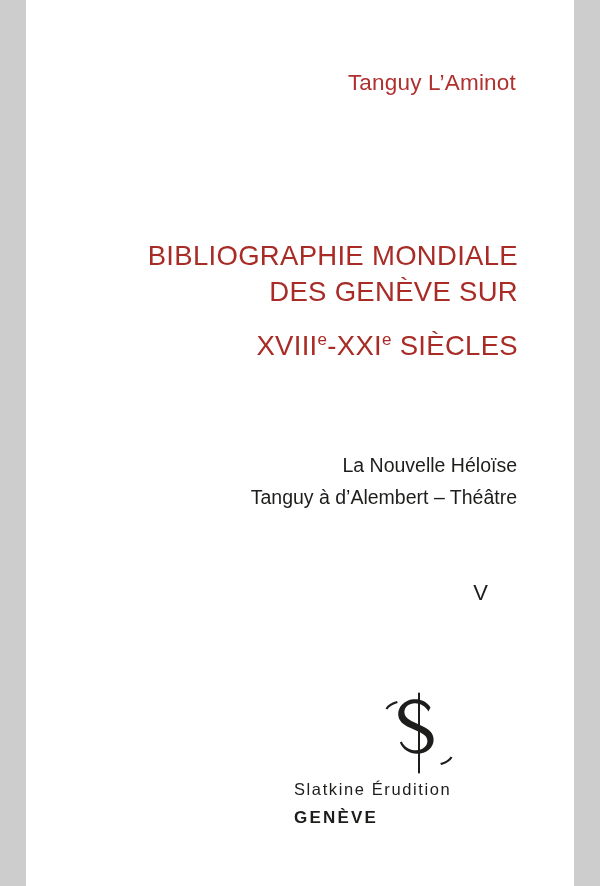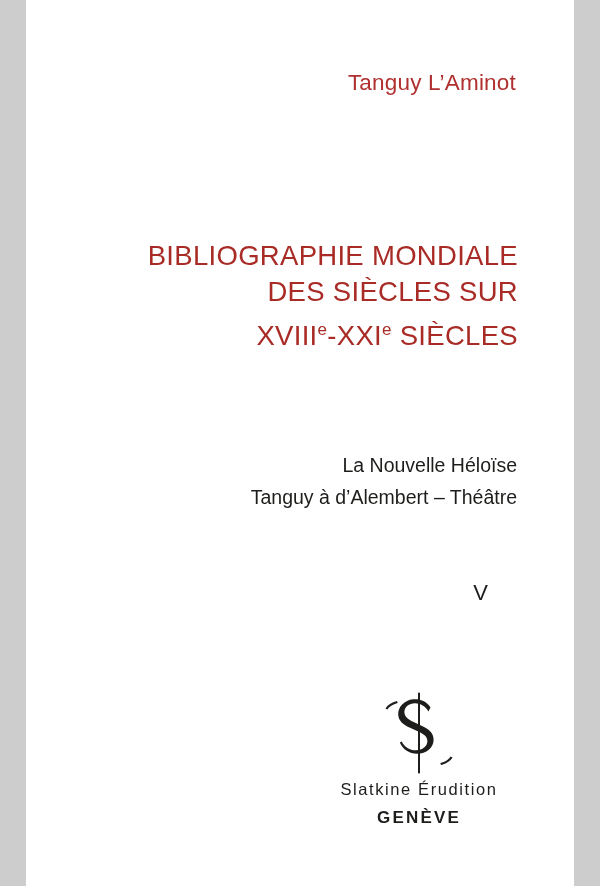--- a/index.html
+++ b/index.html
@@ -56,21 +56,21 @@
     font-weight: normal;
     line-height: 1.30;
   }
   .title-line {
     font-size: 27.5px;
     letter-spacing: 0.3px;
     white-space: nowrap;
     display: block;
   }
   .title-line.centuries {
-    margin-top: 8px;
+    margin-top: 18px;
   }
   .sup {
     font-size: 0.62em;
     vertical-align: super;
     line-height: 0;
   }
 
   .subtitle-block {
     position: absolute;
     left: 0;
@@ -95,21 +95,20 @@
     font-size: 22px;
     color: #1d1d1b;
     text-align: right;
   }
 
   .publisher {
     position: absolute;
     right: 30px;
     bottom: 58px;
     width: 250px;
-    text-align: center;
   }
   .logo-mark {
     width: 100%;
     height: 86px;
     display: flex;
     align-items: center;
     justify-content: center;
   }
   .publisher-name {
     font-size: 16.5px;
@@ -130,21 +129,21 @@
 </head>
 <body>
 
 <div class="cover">
   <div class="inner">
 
     <div class="author">Tanguy L’Aminot</div>
 
     <div class="title-block">
       <span class="title-line">BIBLIOGRAPHIE MONDIALE</span>
-      <span class="title-line">DES SIÈCLES SUR</span>
+      <span class="title-line">DES GENÈVE SUR</span>
       <span class="title-line centuries"><span>XVIII</span><span class="sup">e</span><span>-</span><span>XXI</span><span class="sup">e</span><span> SIÈCLES</span></span>
     </div>
 
     <div class="subtitle-block">
       <span class="subtitle-line"><span class="it">La Nouvelle Héloïse</span><span></span></span>
       <span class="subtitle-line"><span class="it">Tanguy à d’Alembert</span><span> – Théâtre</span></span>
     </div>
 
     <div class="volume">V</div>
 

